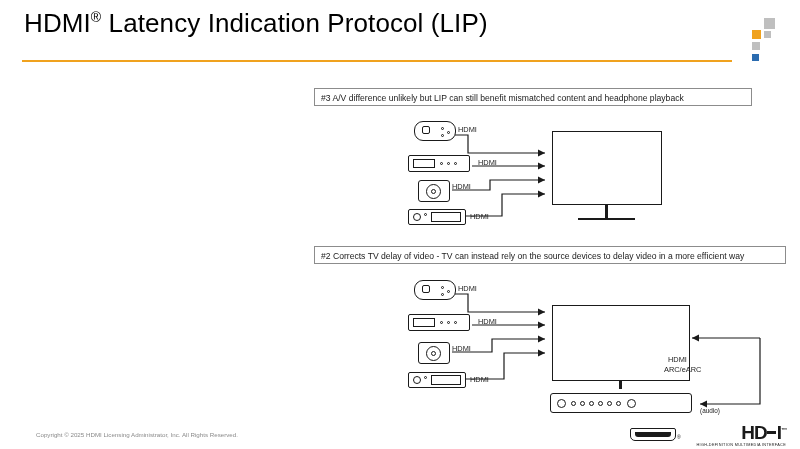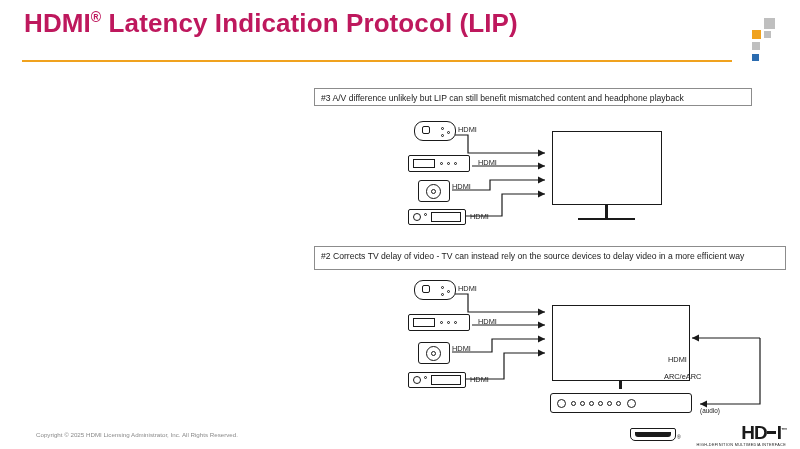--- a/index.html
+++ b/index.html
@@ -17,24 +17,23 @@
     background: #ffffff;
     overflow: hidden;
   }
 
   
   .title {
     position: absolute;
     left: 24px;
     top: 8px;
     font-size: 26px;
-    color: #be185d;
+    color: #000000;
     letter-spacing: 0.1px;
     white-space: nowrap;
-    font-weight: bold;
   }
   .title sup {
     font-size: 14px;
     vertical-align: super;
   }
   .title-rule {
     position: absolute;
     left: 22px;
     top: 60px;
     width: 710px;
@@ -68,21 +67,21 @@
     box-sizing: border-box;
     border: 1px solid #8c8c8c;
     background: #ffffff;
     font-size: 8.6px;
     color: #1a1a1a;
     padding: 4px 6px 3px 6px;
     white-space: nowrap;
     overflow: hidden;
   }
   #caption1 { left: 314px; top: 88px; width: 438px; height: 18px; }
-  #caption2 { left: 314px; top: 246px; width: 472px; height: 24px; }
+  #caption2 { left: 314px; top: 246px; width: 472px; height: 18px; }
 
   
   .dev {
     position: absolute;
     box-sizing: border-box;
     border: 1.3px solid #1a1a1a;
     background: #ffffff;
   }
   .lbl {
     position: absolute;
@@ -339,21 +338,21 @@
     <div class="sb-dot" style="left:571px; top:401px;"></div>
     <div class="sb-dot" style="left:580px; top:401px;"></div>
     <div class="sb-dot" style="left:589px; top:401px;"></div>
     <div class="sb-dot" style="left:598px; top:401px;"></div>
     <div class="sb-dot" style="left:607px; top:401px;"></div>
     <div class="sb-dot" style="left:616px; top:401px;"></div>
     <div class="sb-ring" style="left:627px; top:399px;"></div>
   </div>
 
   <div class="lbl" style="left:668px; top:355px;">HDMI</div>
-  <div class="lbl" style="left:664px; top:365px;margin-top:7px;">ARC/eARC</div>
+  <div class="lbl" style="left:664px; top:365px;">ARC/eARC</div>
   <div class="lbl" style="left:700px; top:407px; font-size:6.4px;">(audio)</div>
 
   <div class="copyright">Copyright © 2025 HDMI Licensing Administrator, Inc.  All Rights Reserved.</div>
 
   <div class="hdmi-plug">
     <div class="outer"></div>
     <div class="inner"></div>
     <div class="reg">®</div>
   </div>
 

